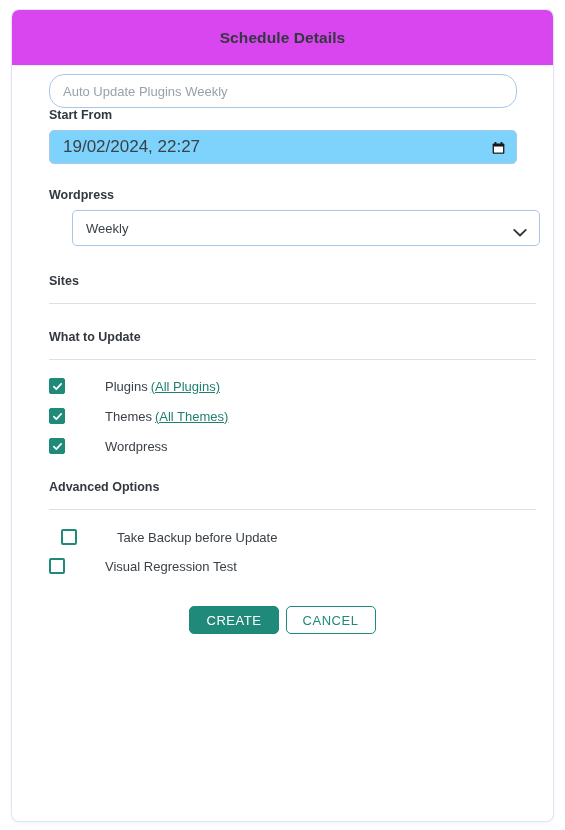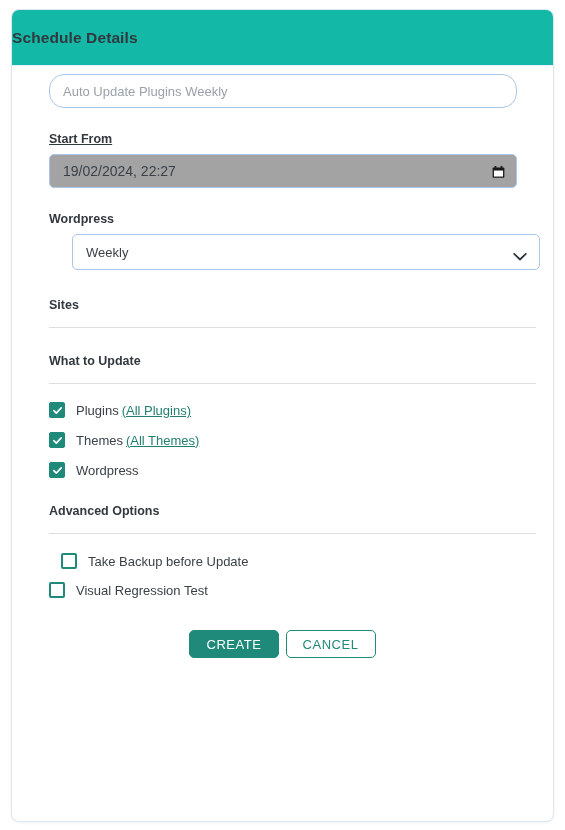--- a/index.html
+++ b/index.html
@@ -28,25 +28,25 @@
     background: #ffffff;
     border: 1px solid #dde6f2;
     border-radius: 8px;
     box-sizing: border-box;
     box-shadow: 0 1px 3px rgba(18, 38, 63, 0.06);
     overflow: hidden;
   }
 
   .card-header {
     height: 55px;
-    background: #14b8a6;
+    background: #d946ef;
     border-bottom: 1px solid #e6edf6;
     display: flex;
     align-items: center;
-    justify-content: flex-start;
+    justify-content: center;
   }
 
   .card-title {
     font-size: 15.5px;
     font-weight: bold;
     color: #32383e;
     letter-spacing: 0.1px;
   }
 
   .card-body {
@@ -87,23 +87,23 @@
     height: 34px;
     margin-top: 8px;
   }
   .datetime-input {
     box-sizing: border-box;
     width: 468px;
     height: 34px;
     padding: 0 36px 0 13px;
     border: 1px solid #a9c6e8;
     border-radius: 5px;
-    background: #a3a3a3;
-    font-family: "Liberation Sans", sans-serif;
-    font-size: 14px;
+    background: #7dd3fc;
+    font-family: "Liberation Sans", sans-serif;
+    font-size: 17px;
     color: #3a4148;
     outline: none;
     display: flex;
     align-items: center;
   }
   .calendar-icon {
     position: absolute;
     right: 12px;
     top: 50%;
     transform: translateY(-50%);
@@ -164,20 +164,21 @@
   .link {
     color: #227f70;
     text-decoration: underline;
     cursor: pointer;
     font-size: 13px;
   }
 
   .check-row {
     display: flex;
     align-items: center;
+    gap: 29px;
   }
 
   .cb {
     width: 16px;
     height: 16px;
     box-sizing: border-box;
     border-radius: 2px;
     flex: 0 0 auto;
     display: flex;
     align-items: center;
@@ -242,21 +243,21 @@
   <div class="card">
 
     <div class="card-header">
       <div class="card-title">Schedule Details</div>
     </div>
 
     <div class="card-body">
 
       <input class="text-input" type="text" placeholder="Auto Update Plugins Weekly" style="">
 
-      <div class="field-label" style="margin-top:24px;text-decoration:underline;">Start From</div>
+      <div class="field-label" style="">Start From</div>
       <div class="datetime-wrap">
         <div class="datetime-input">19/02/2024, 22:27</div>
         <span class="calendar-icon">
           <svg viewBox="0 0 16 16" width="13" height="13" aria-hidden="true">
             <rect x="0.8" y="2.4" width="14.4" height="12.8" rx="1" fill="#1a1a1a"></rect>
             <rect x="2.4" y="6.2" width="11.2" height="7.4" fill="#ffffff"></rect>
             <rect x="3.2" y="0.6" width="2.2" height="2.6" fill="#1a1a1a"></rect>
             <rect x="10.6" y="0.6" width="2.2" height="2.6" fill="#1a1a1a"></rect>
           </svg>
         </span>

